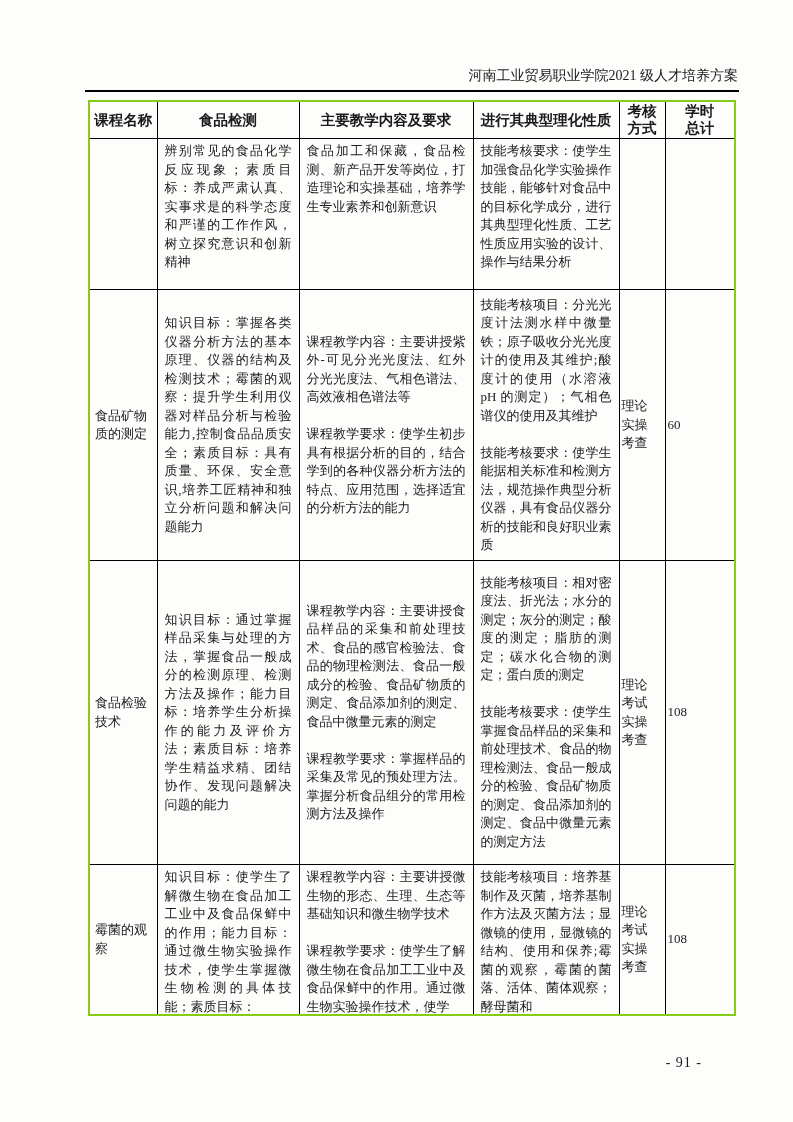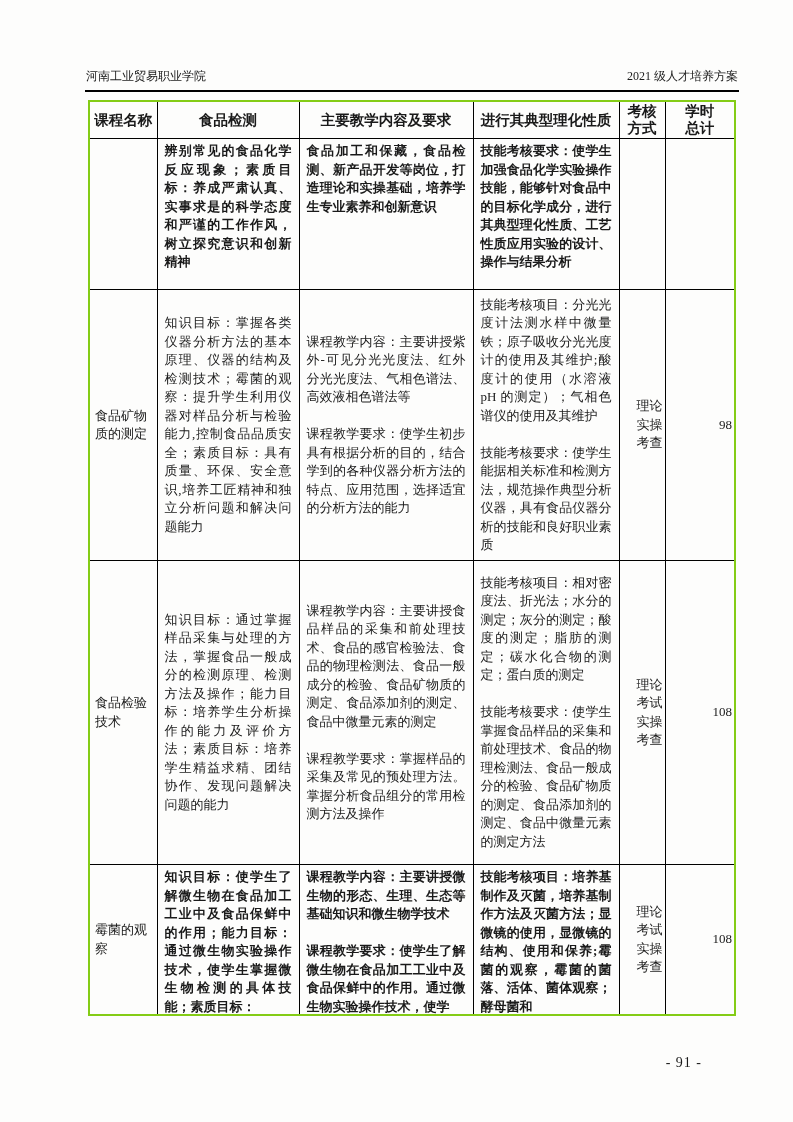--- a/index.html
+++ b/index.html
@@ -2,46 +2,46 @@
 <html><head>
 <meta charset="utf-8">
 <style>
   html,body{margin:0;padding:0;background:#e8e8e8;}
   .page{
     position:relative;width:793px;height:1122px;margin:0 auto;background:#fdfdfc;
     font-family:"Liberation Serif","DejaVu Serif",serif;color:#1a1a1a;overflow:hidden;
   }
   .running-header{
     position:absolute;left:86px;top:68px;width:652px;
-    display:flex;justify-content:space-between;
-    font-size:12px;line-height:16px;gap:16px;
+    display:flex;justify-content:flex-end;
+    font-size:14px;line-height:16px;
   }
   .header-rule{
     position:absolute;left:85px;top:90px;width:654px;height:0;
     border-top:2.5px solid #000;
   }
   table.course-table{
     position:absolute;left:88px;top:100px;
     border-collapse:collapse;table-layout:fixed;width:646px;
     border:2px solid #84cc16;
   }
   th,td{border:1px solid #000;padding:0;overflow:hidden;}
   th{
     height:34px;font-size:14.5px;font-weight:bold;text-align:center;
     line-height:17px;white-space:pre-line;padding:1px 2px;
   }
   td{vertical-align:middle;}
-  td.vt{vertical-align:top;font-weight:bold;}
+  td.vt{vertical-align:top;}
   .cell{
     padding:3px 7px;font-size:13px;line-height:18.5px;
     white-space:pre-line;overflow:hidden;
   }
   .just{text-align:justify;text-justify:inter-ideograph;}
   .name .cell{padding:3px 5px;}
-  .center .cell{text-align:right;padding:3px 2px;}
+  .center .cell{text-align:left;padding:3px 2px;}
   tr.r1 td{height:150px;}
   tr.r2 td{height:270px;}
   tr.r3 td{height:303px;}
   tr.r4 td{height:147px;}
   tr.r1 .cell{max-height:146px;}
   tr.r4 .cell{max-height:143px;}
   .page-footer{
     position:absolute;top:1055px;right:91px;
     font-size:14px;letter-spacing:1px;
   }
@@ -115,21 +115,21 @@
             <div class="cell just">技能考核项目：分光光度计法测水样中微量铁；原子吸收分光光度计的使用及其维护;酸度计的使用（水溶液 pH 的测定）；气相色谱仪的使用及其维护
 
 技能考核要求：使学生能据相关标准和检测方法，规范操作典型分析仪器，具有食品仪器分析的技能和良好职业素质</div>
           </td>
         <td class="center">
             <div class="cell">理论
 实操
 考查</div>
           </td>
         <td class="center">
-            <div class="cell">98</div>
+            <div class="cell">60</div>
           </td>
       </tr>
       <tr class="r3">
         <td class="name">
             <div class="cell">食品检验技术</div>
           </td>
         <td>
             <div class="cell just">知识目标：通过掌握样品采集与处理的方法，掌握食品一般成分的检测原理、检测方法及操作；能力目标：培养学生分析操作的能力及评价方法；素质目标：培养学生精益求精、团结协作、发现问题解决问题的能力</div>
           </td>
         <td>

